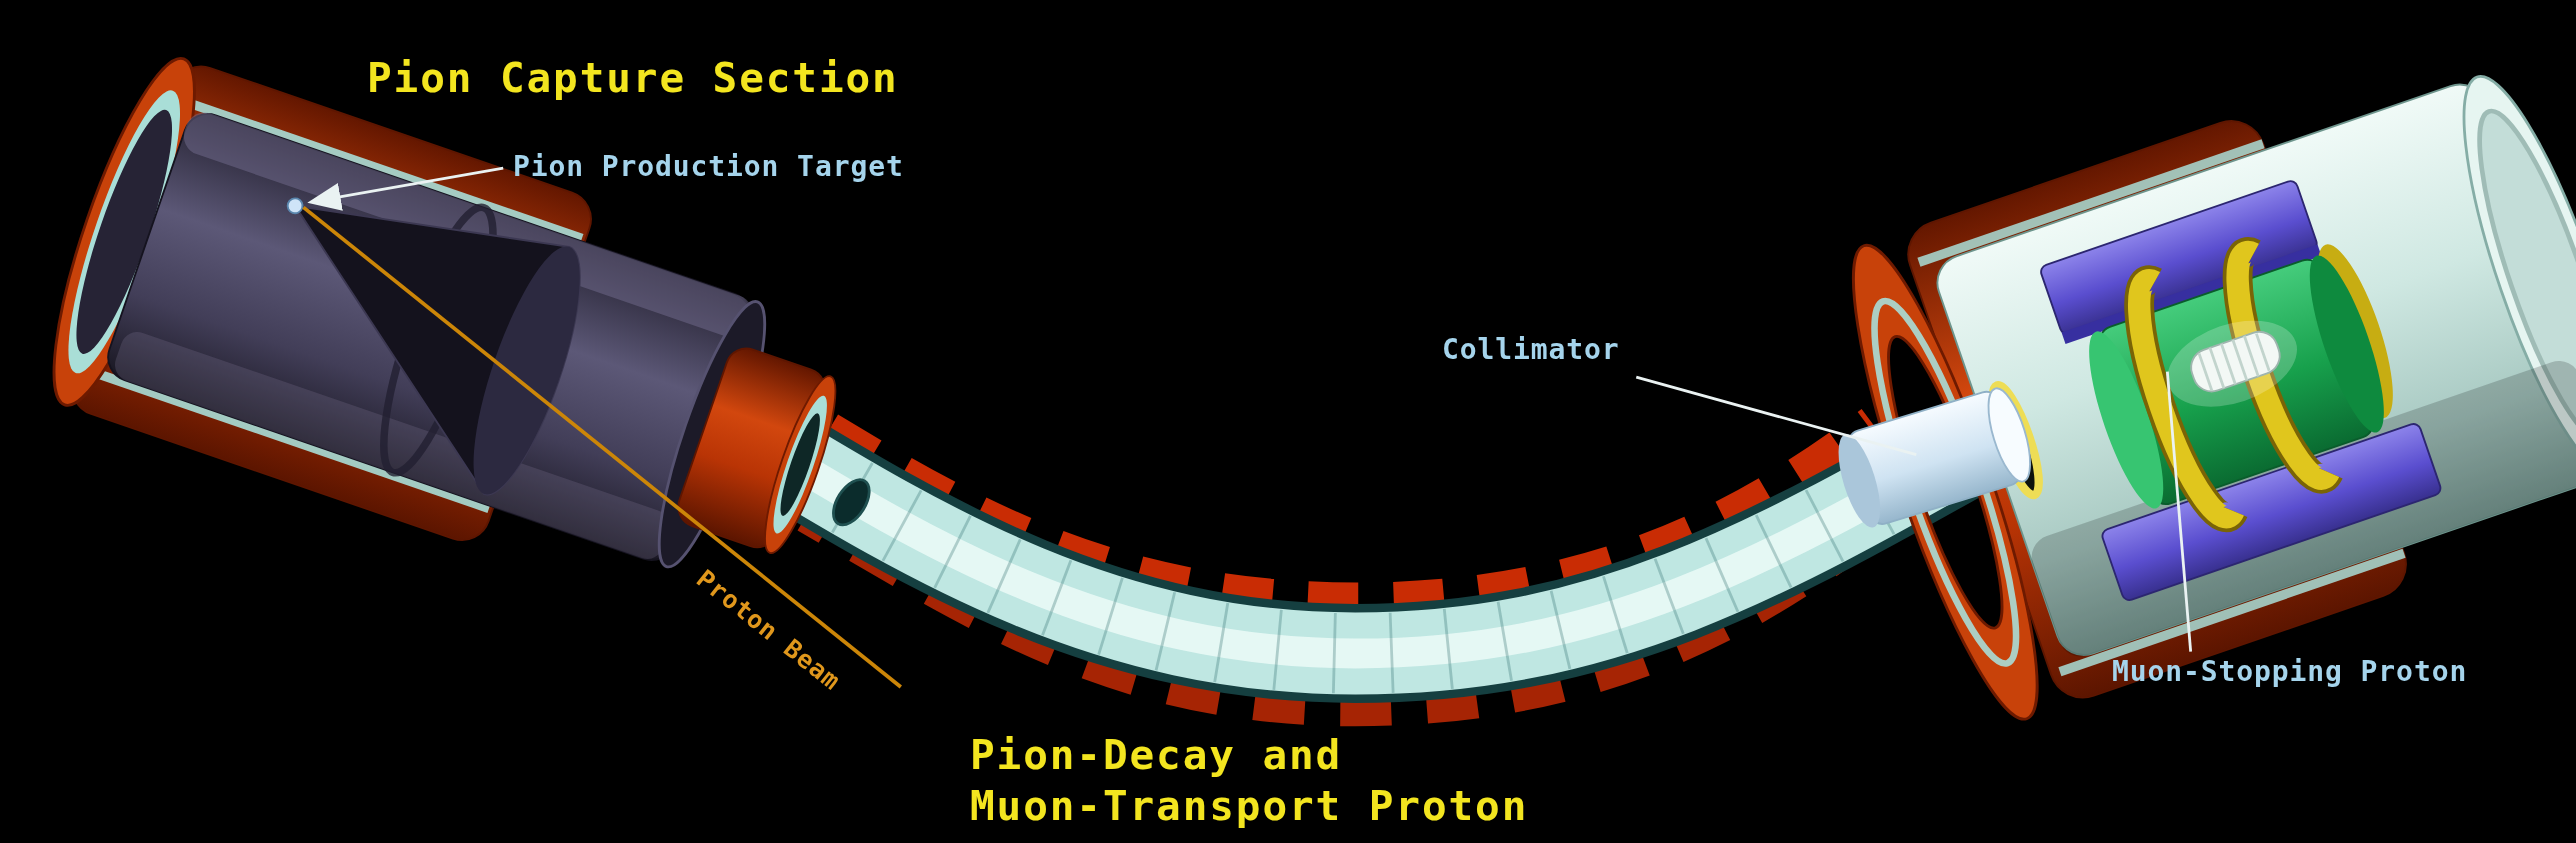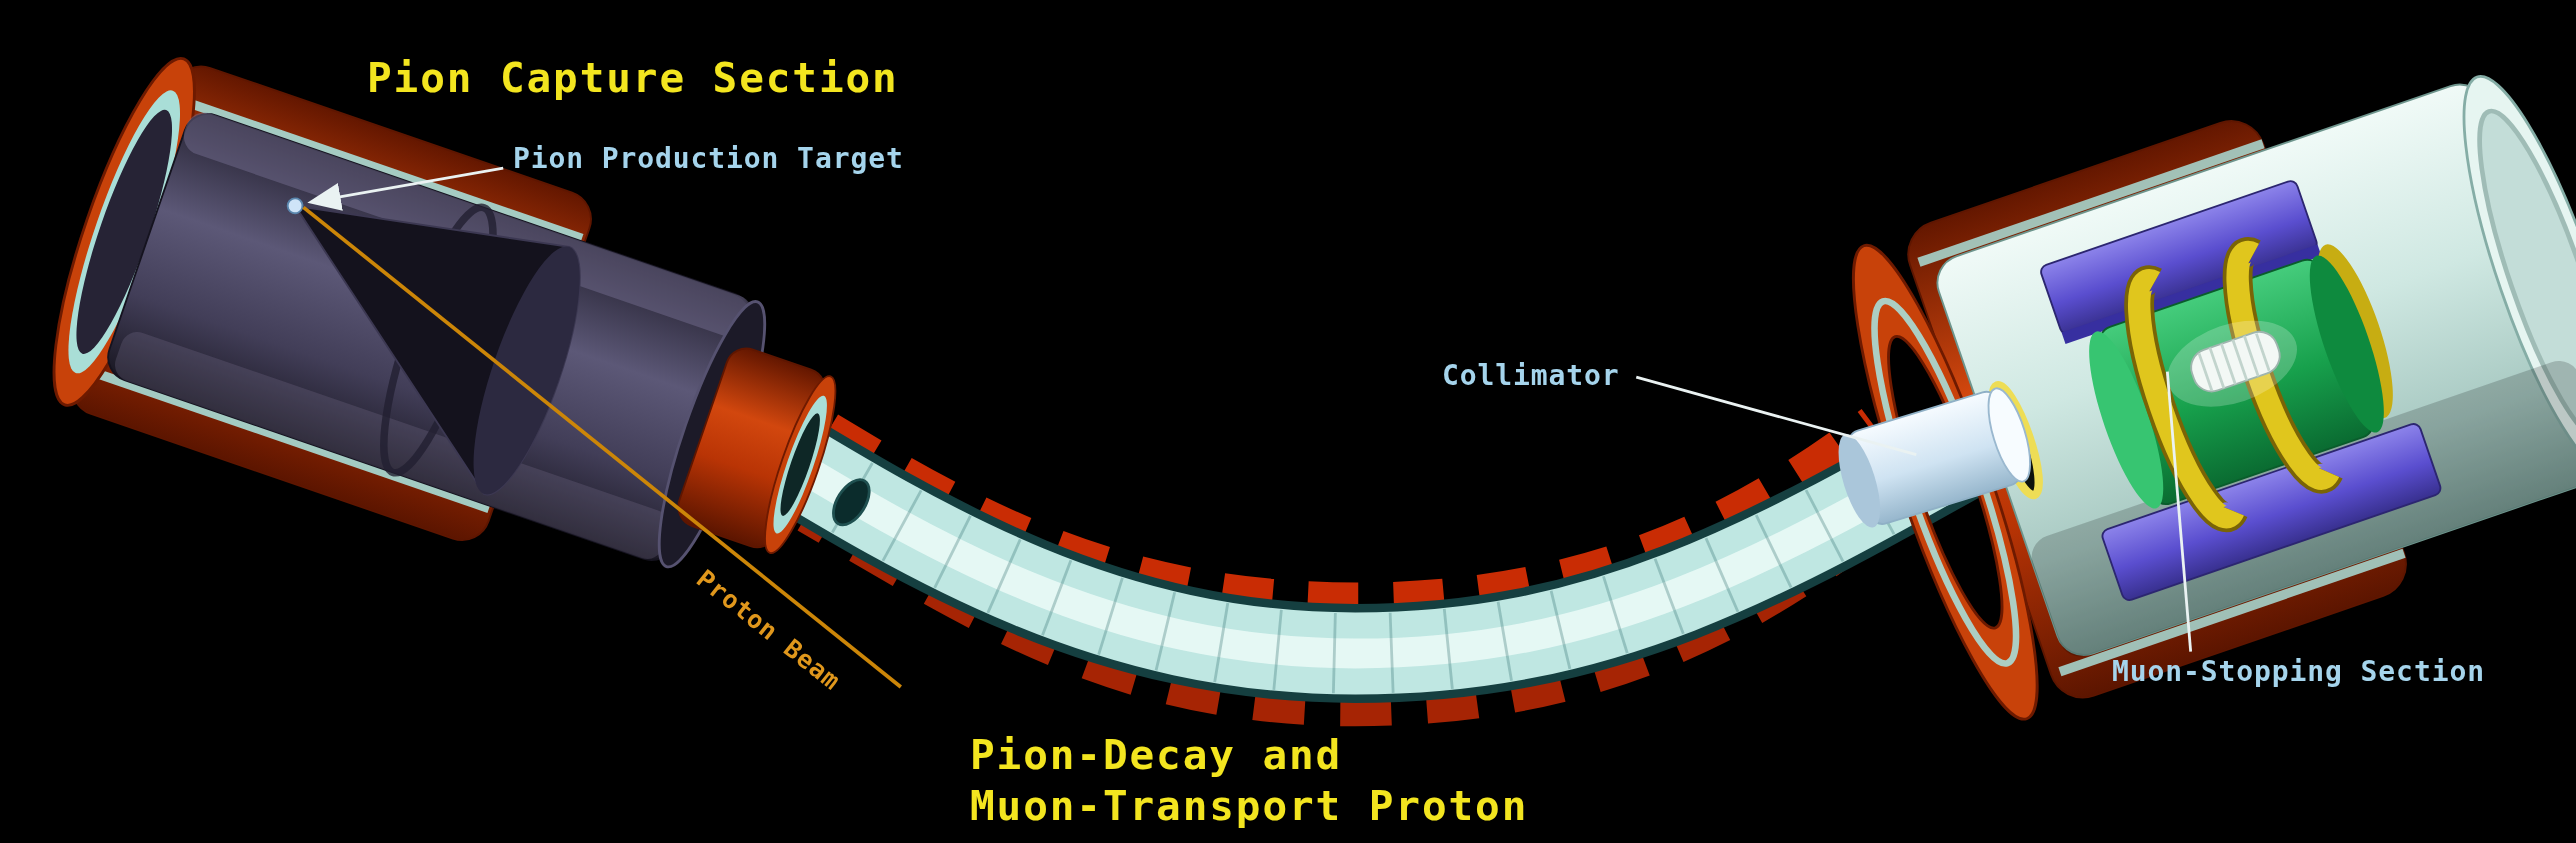--- a/index.html
+++ b/index.html
@@ -36,22 +36,22 @@
   }
   .proton-label {
     font-size: 25px;
     letter-spacing: 0.9px;
     color: var(--proton-orange, #e0971c);
     transform: rotate(38.5deg);
     transform-origin: left top;
   }
   #title-capture   { left: 351px;  top: 54px;  }
   #title-detector  { left: 1797px; top: 54px;  }
-  #label-pion-target { left: 497px;  top: 142px; }
-  #label-collimator  { left: 1426px; top: 359px; }
+  #label-pion-target { left: 497px;  top: 150px; }
+  #label-collimator  { left: 1426px; top: 333px; }
   #label-muon-target { left: 2096px; top: 655px; }
   #label-proton-beam { left: 693px;  top: 564px; }
   #title-decay {
     left: 954px; top: 730px; width: 747px;
     text-align: left; line-height: 51px;
   }
 </style>
 </head>
 <body>
 
@@ -175,21 +175,21 @@
   </g>
 </svg>
 
   <div class="lbl section-title" id="title-capture">Pion Capture Section</div>
 
 
   <div class="lbl component-label" id="label-pion-target">Pion Production Target</div>
 
   <div class="lbl component-label" id="label-collimator">Collimator</div>
 
-  <div class="lbl component-label" id="label-muon-target">Muon-Stopping Section</div>
+  <div class="lbl component-label" id="label-muon-target">Muon-Stopping Proton</div>
 
   <div class="lbl proton-label" id="label-proton-beam">Proton Beam</div>
 
   <div class="lbl section-title" id="title-decay">
     <div>Pion-Decay and</div>
     <div>Muon-Transport Proton</div>
   </div>
 
 </div>
 

